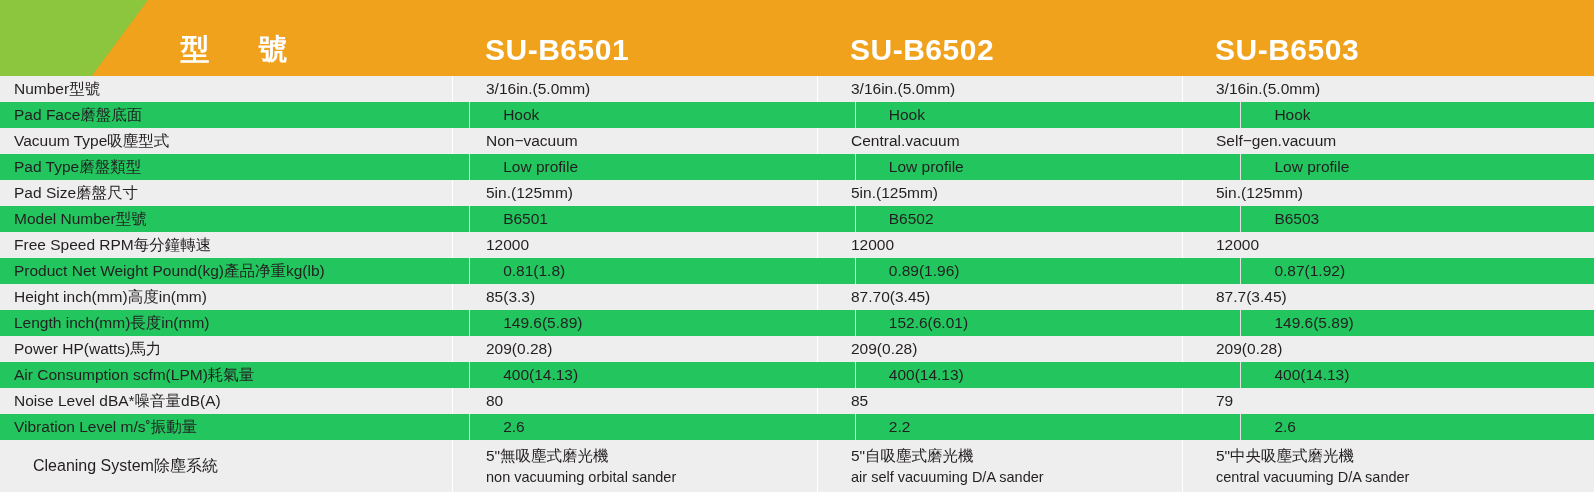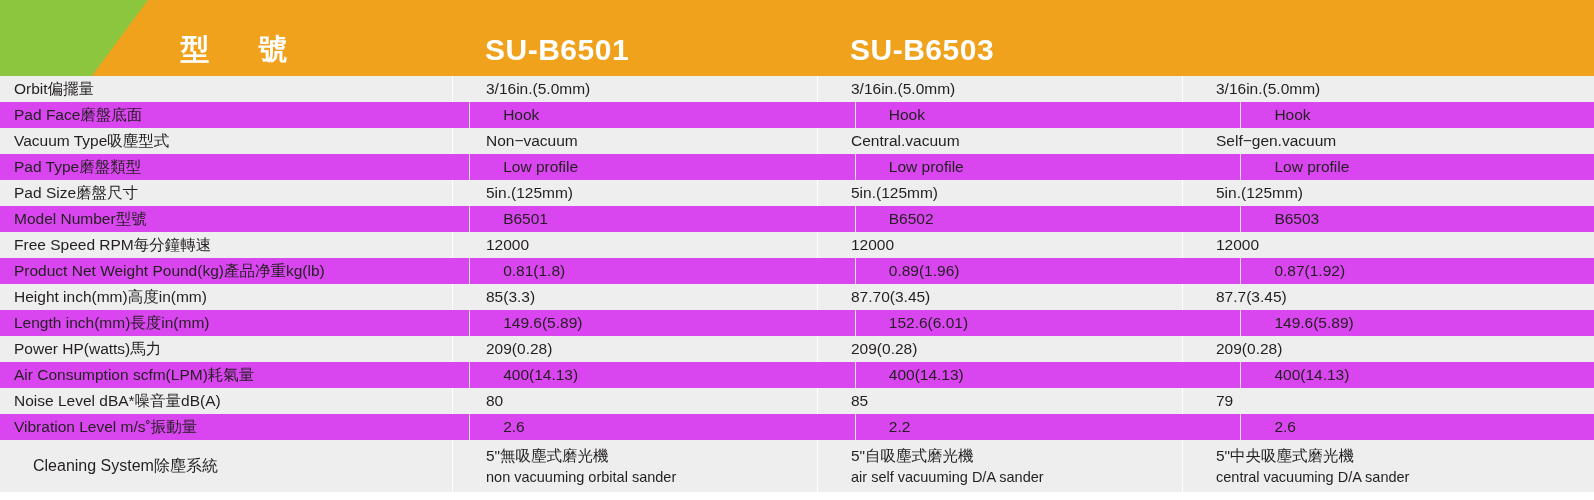--- a/index.html
+++ b/index.html
@@ -73,21 +73,21 @@
   .row {
     display: flex;
     align-items: stretch;
     height: 26px;
     font-size: 15.5px;
   }
   .row.alt {
     background: #eeeeee;
   }
   .row.plain {
-    background: #d946ef;
+    background: #22c55e;
     gap: 32px;
   }
   .row.tall {
     height: 52px;
   }
   .cell {
     box-sizing: border-box;
     display: flex;
     align-items: center;
     line-height: 1.15;
@@ -124,28 +124,29 @@
 </head>
 <body>
 
 <div class="sheet">
 
   <div class="header">
     <div class="header-green"></div>
     <div class="header-row">
       <div class="h-cell h-model">型　號</div>
       <div class="h-cell h-col">SU-B6501</div>
+      <div class="h-cell h-col">SU-B6502</div>
       <div class="h-cell h-col">SU-B6503</div>
     </div>
   </div>
 
   <div class="rows">
 
     <div class="row alt">
-      <div class="cell cell-label">Orbit偏擺量</div>
+      <div class="cell cell-label">Number型號</div>
       <div class="cell cell-val">3/16in.(5.0mm)</div>
       <div class="cell cell-val">3/16in.(5.0mm)</div>
       <div class="cell cell-val">3/16in.(5.0mm)</div>
     </div>
 
     <div class="row plain">
       <div class="cell cell-label">Pad Face磨盤底面</div>
       <div class="cell cell-val">Hook</div>
       <div class="cell cell-val">Hook</div>
       <div class="cell cell-val">Hook</div>

